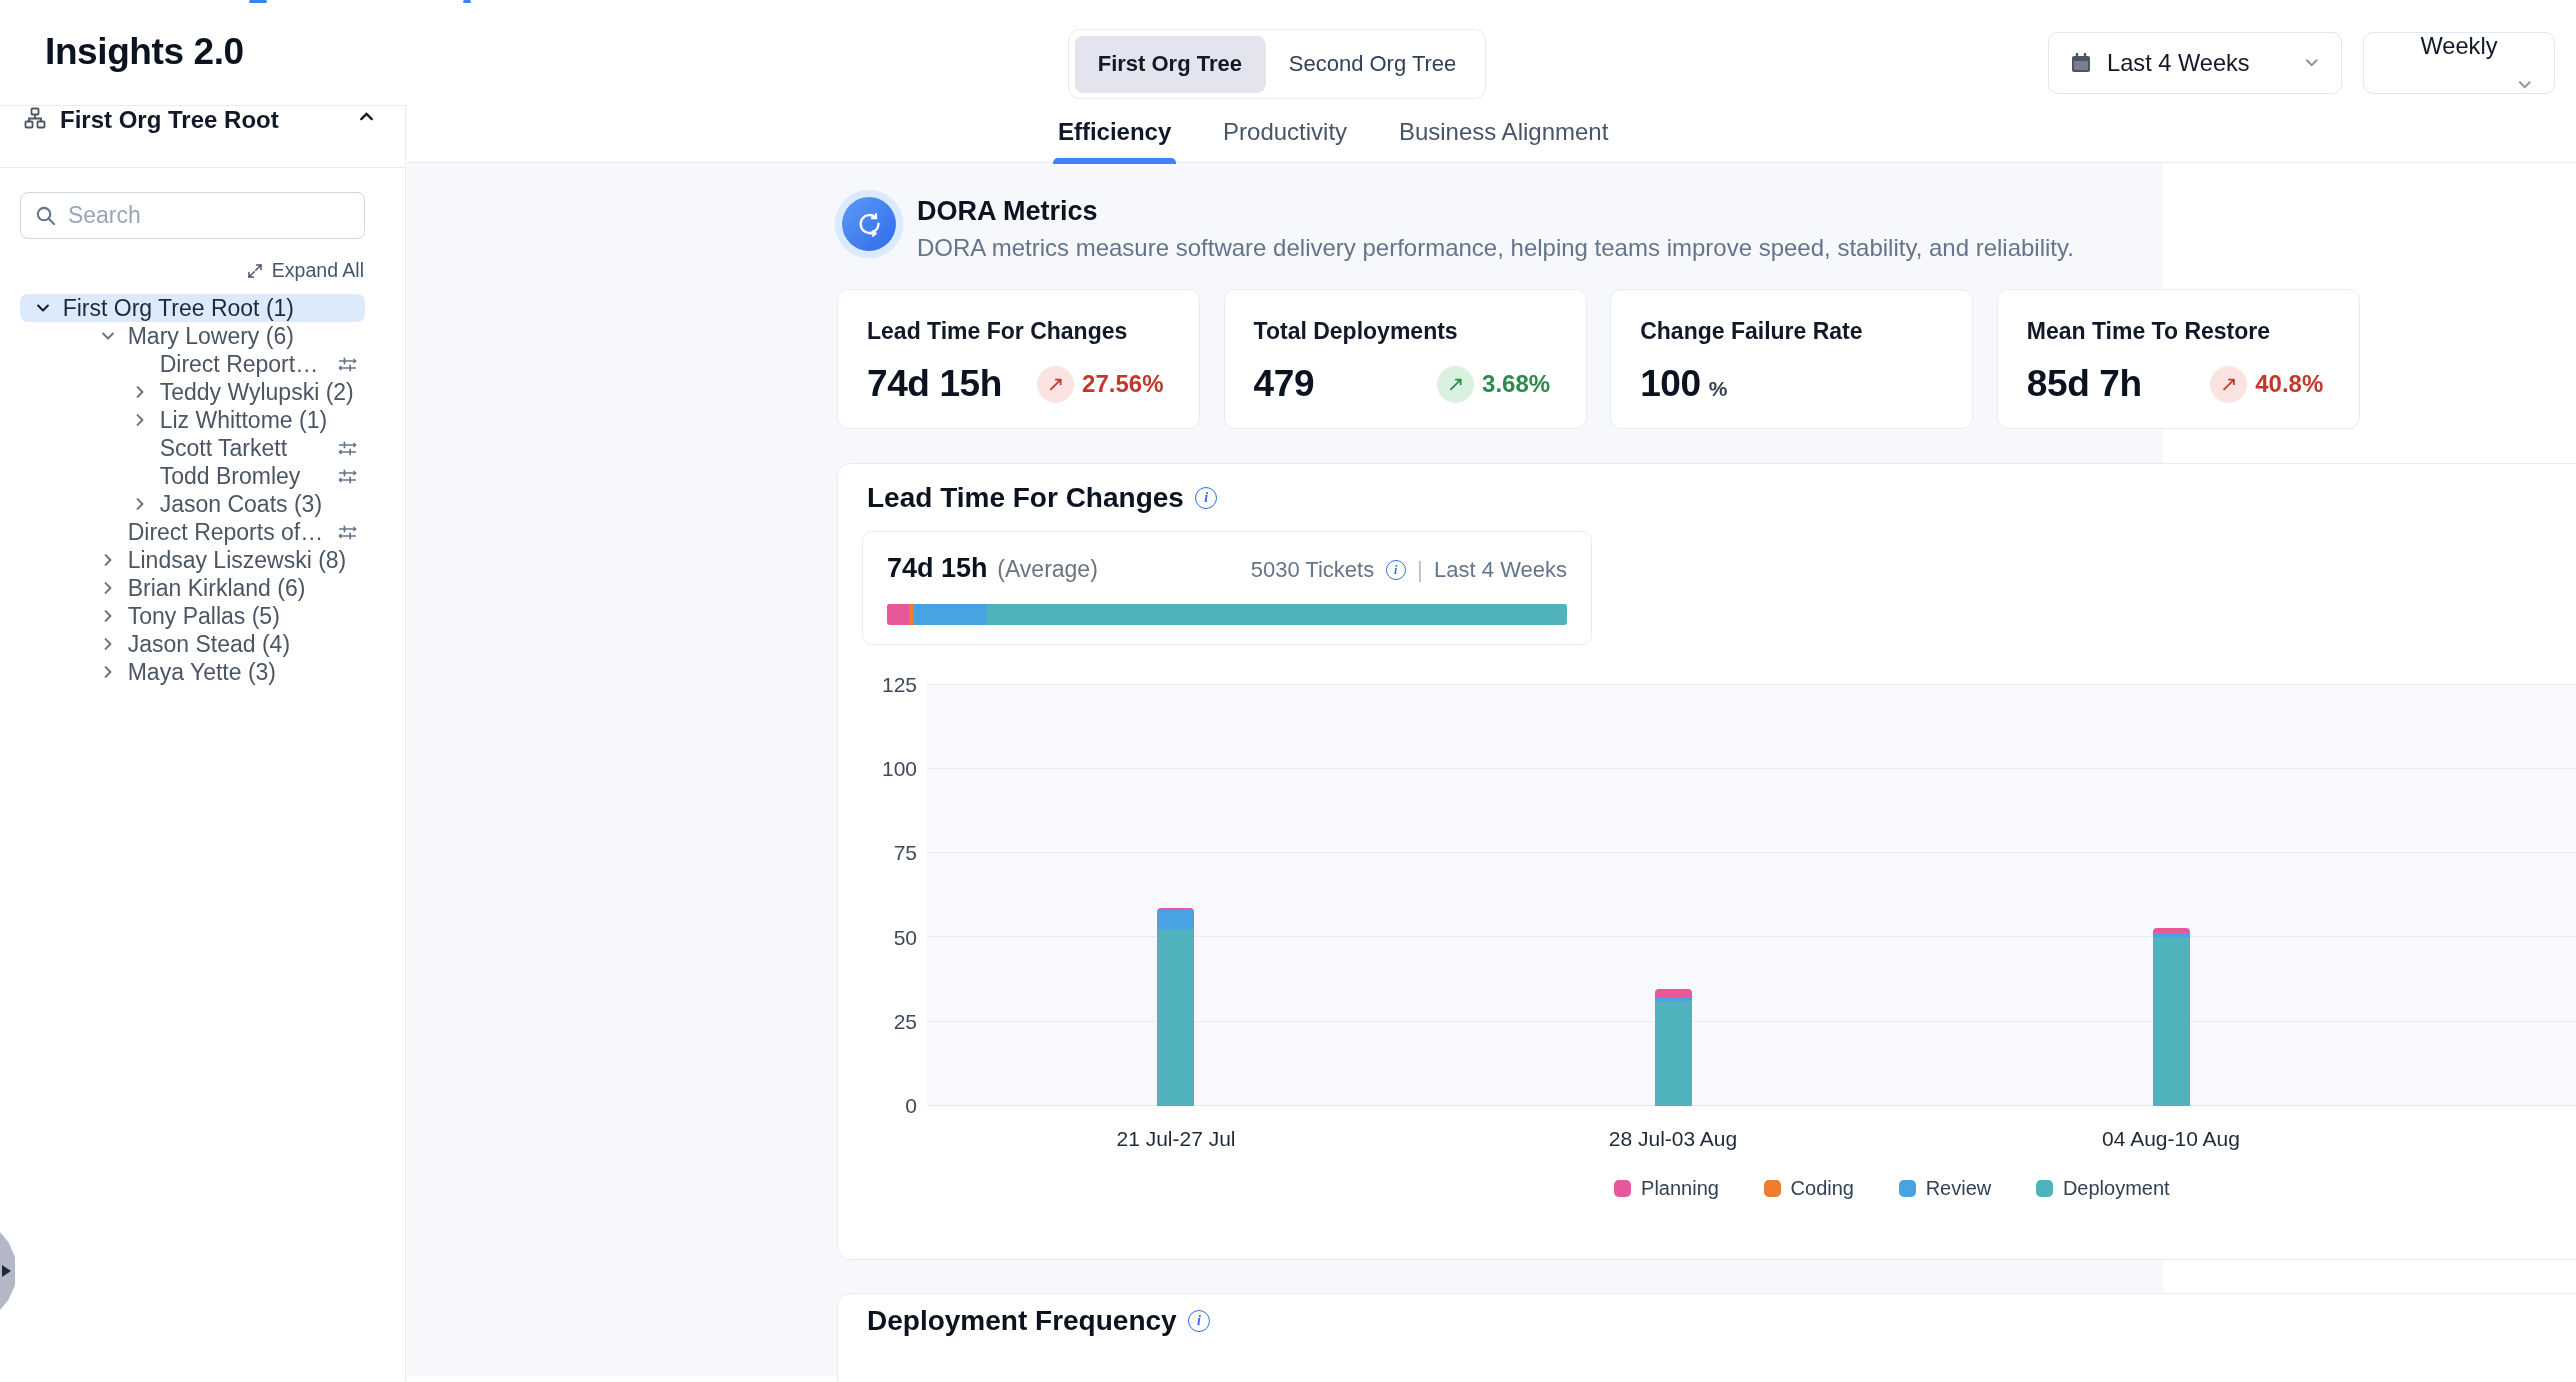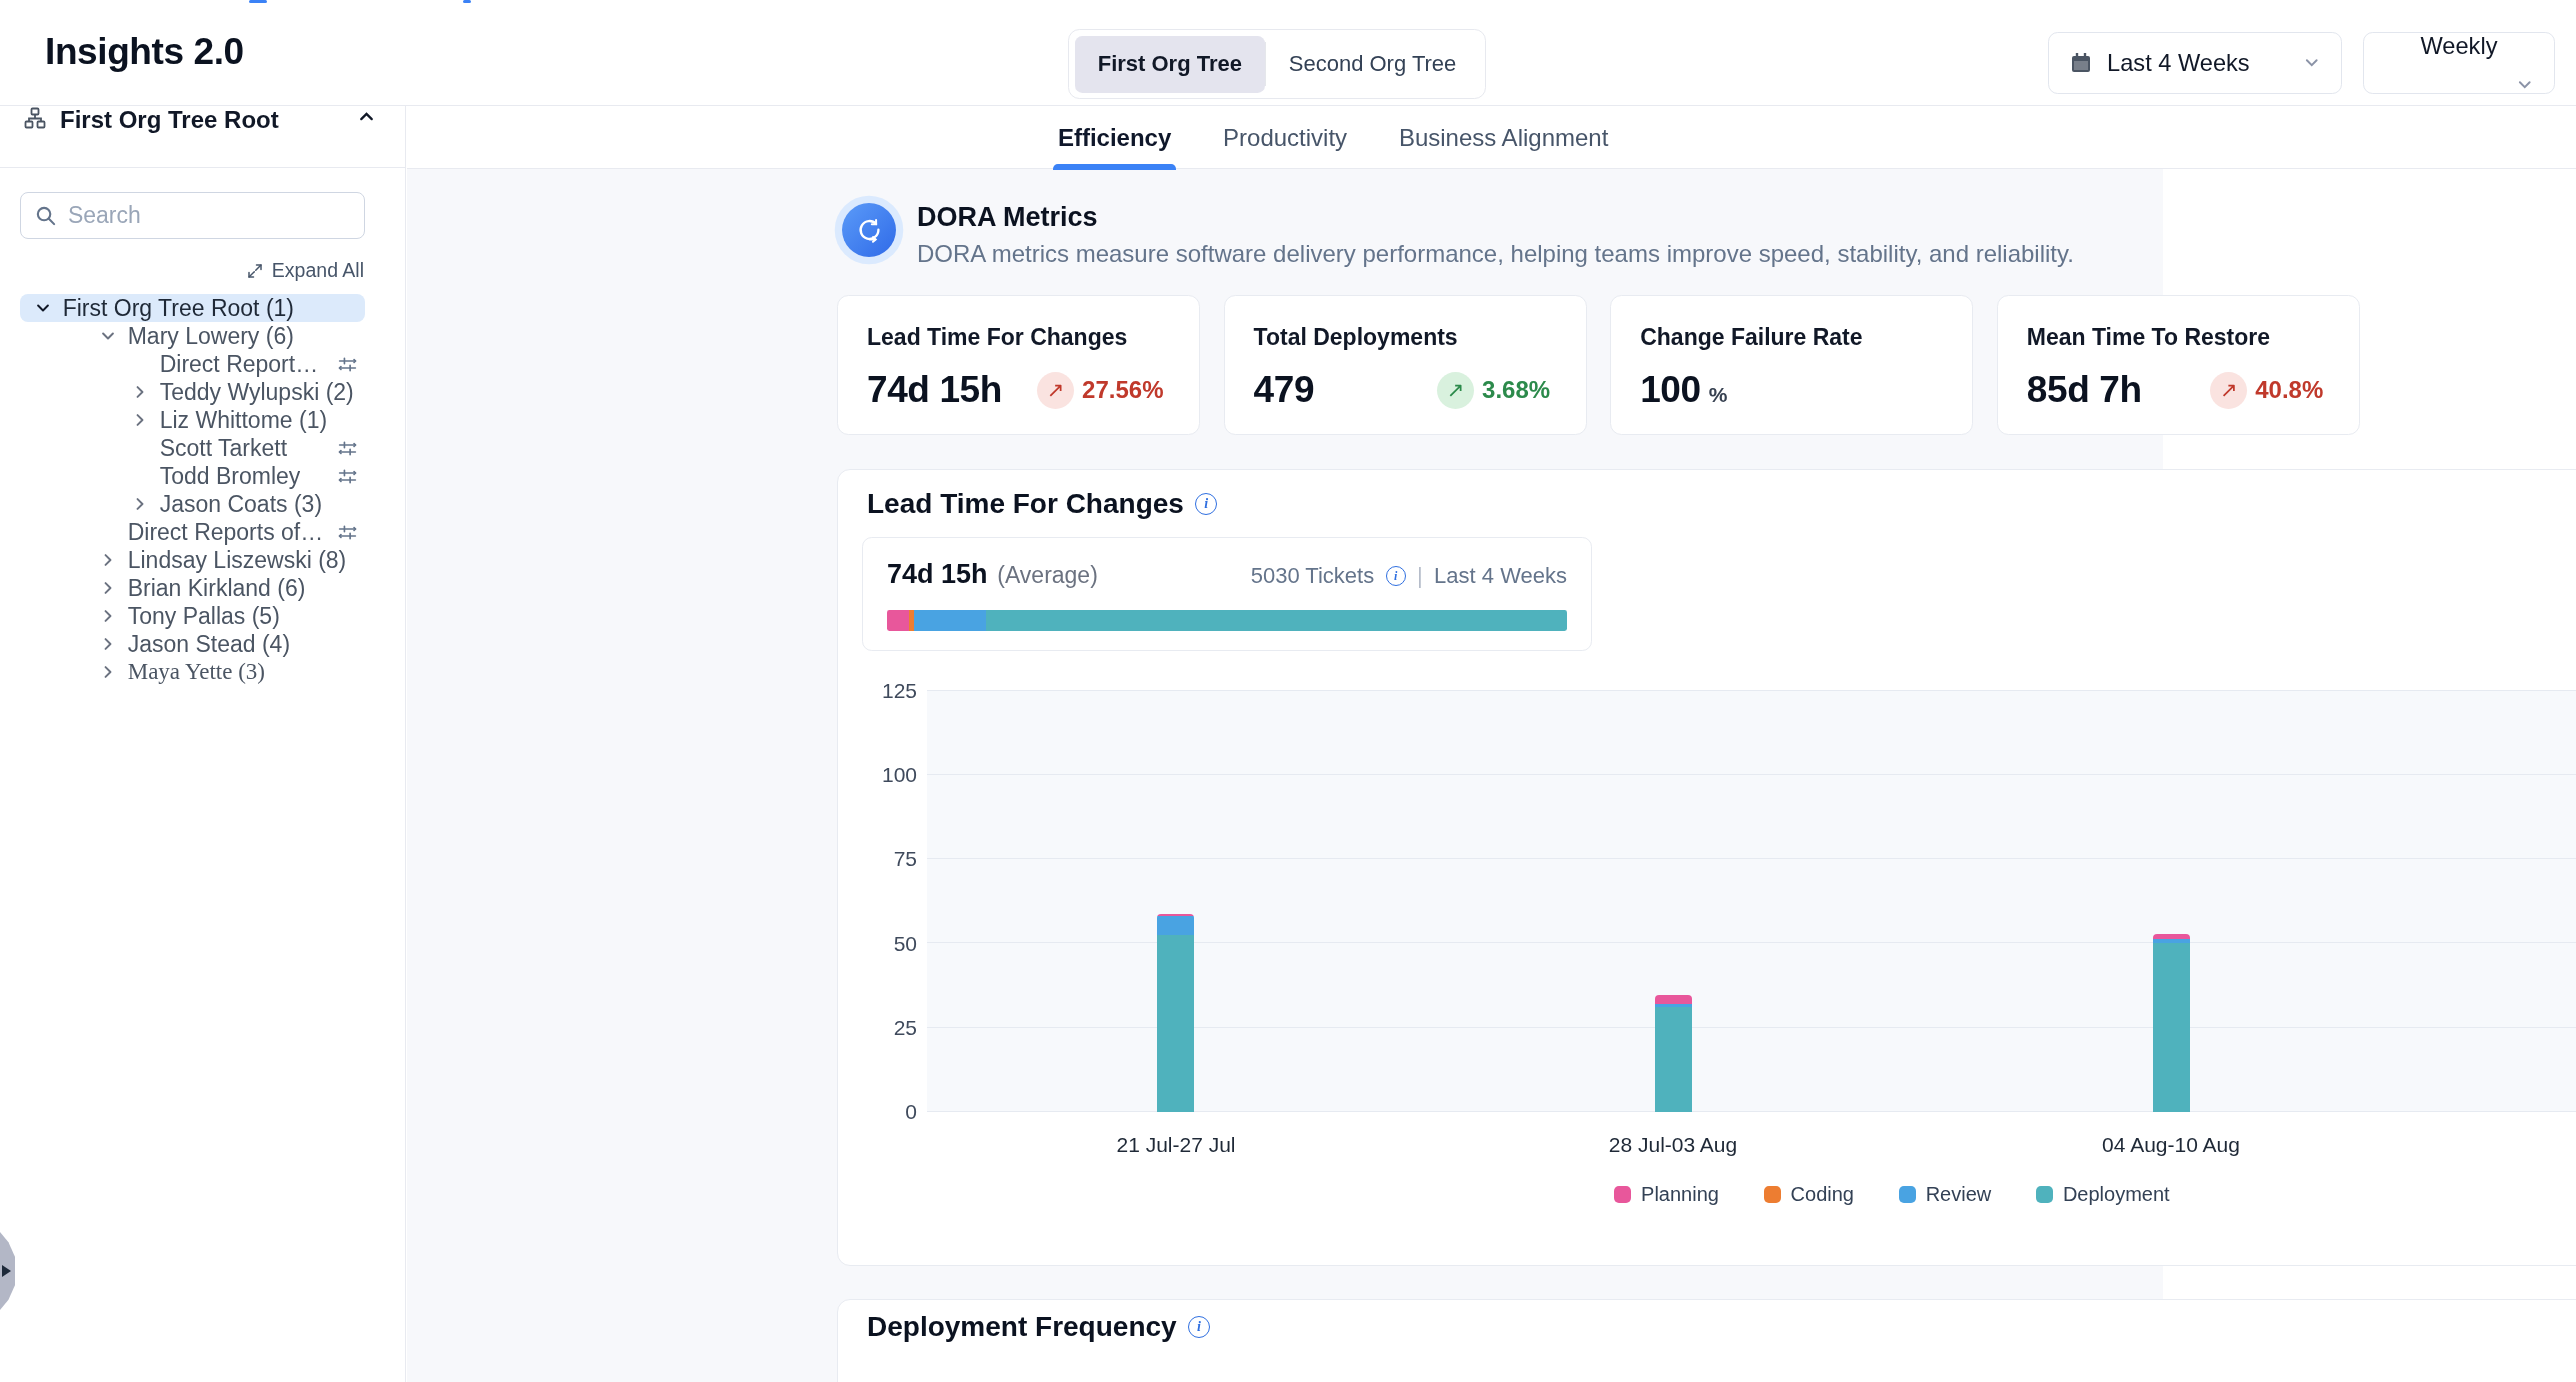--- a/index.html
+++ b/index.html
@@ -32,21 +32,21 @@
   .search-wrap input::placeholder { color:#9aa6b8; }
   .expand-all { position:absolute; right:41px; top:153px; display:flex; align-items:center; gap:8px; font-size:19.5px; color:#475569; cursor:pointer; }
   .tree { position:absolute; left:19.5px; top:188px; width:345px; }
   .tree-row { height:28px; display:flex; align-items:center; gap:9.7px; font-size:23px; color:#4b5563; border-radius:8px; cursor:pointer; padding-right:6.5px; }
   .tree-row.selected { background:#dceafb; color:#1f2937; font-weight:500; }
   .tree-row .chev-slot { width:19.5px; flex:0 0 19.5px; display:flex; justify-content:center; }
   .tree-row .lbl { white-space:nowrap; overflow:hidden; text-overflow:ellipsis; }
   .tree-row .sliders { margin-left:auto; flex:0 0 auto; }
 
   
-  .main { position:absolute; left:407px; top:106px; width:1756px; height:1276px; background:#f7f8fb; }
+  .main { position:absolute; left:407px; top:100px; width:1756px; height:1276px; background:#f7f8fb; }
   .tabs-row { position:absolute; left:0; top:0; width:2169px; height:63px; background:#fff; border-bottom:0.8px solid #e8eaf0; }
   .tabs { position:absolute; left:646px; top:0; height:63px; display:flex; gap:42px; }
   .tab { position:relative; display:flex; align-items:center; font-size:24px; color:#475569; cursor:pointer; padding:0 4.9px; }
   .tab.active { color:#0f172a; font-weight:700; }
   .tab.active::after { content:""; position:absolute; left:0; right:0; bottom:-0.8px; height:5.7px; border-radius:4.9px 4.9px 0 0; background:#3b82f6; }
 
   
   .dora-icon { position:absolute; left:435px; top:97px; width:54px; height:54px; border-radius:50%; background:linear-gradient(135deg,#5b9bf8,#2f6ae8); box-shadow:0 0 0 7.3px #dbeafe; display:flex; align-items:center; justify-content:center; }
   .dora-title { position:absolute; left:510px; top:96px; font-size:27px; font-weight:800; color:#0b1220; }
   .dora-sub { position:absolute; left:510px; top:134px; font-size:24px; color:#64748b;text-align:right; }
@@ -301,21 +301,21 @@
         <span class="lbl">Tony Pallas (5)</span>
       </div>
       <div class="tree-row" style="padding-left: 79px;">
         <span class="chev-slot" style="color: rgb(107, 114, 128);">
           <svg width="18" height="18" viewBox="0 0 22 22" fill="none" stroke="currentColor" stroke-width="2.4" stroke-linecap="round" stroke-linejoin="round">
             <path d="M8 5l6 6-6 6"></path>
           </svg>
         </span>
         <span class="lbl">Jason Stead (4)</span>
       </div>
-      <div class="tree-row" style="padding-left: 79px; font-family: Liberation Serif, serif;">
+      <div class="tree-row" style="padding-left: 79px;">
         <span class="chev-slot" style="color: rgb(107, 114, 128);">
           <svg width="18" height="18" viewBox="0 0 22 22" fill="none" stroke="currentColor" stroke-width="2.4" stroke-linecap="round" stroke-linejoin="round">
             <path d="M8 5l6 6-6 6"></path>
           </svg>
         </span>
         <span class="lbl">Maya Yette (3)</span>
       </div>
     </nav>
 </aside>
 

